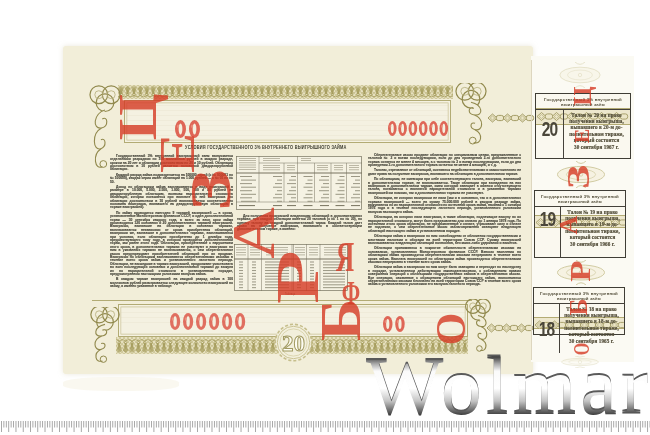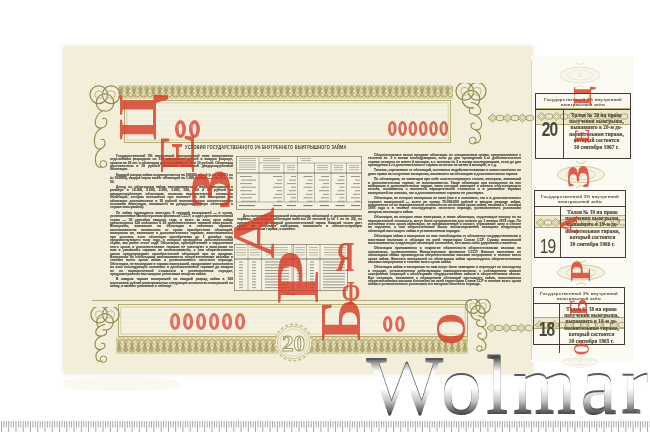--- a/index.html
+++ b/index.html
@@ -871,29 +871,29 @@
             <rect x="53.2" y="3.9" width="7.5" height="5.2" rx="2.3" fill="#ece6c8" stroke="#9a9258" stroke-width="0.9"></rect>
             <path d="M60.0 6.5 L64.5 2.5 L69.0 6.5 L64.5 10.5 Z" fill="#ece6c8" stroke="#9a9258" stroke-width="0.9"></path>
             <path d="M62.2 6.5 L64.5 4.5 L66.8 6.5 L64.5 8.5 Z" fill="none" stroke="#9a9258" stroke-width="0.5"></path>
             <rect x="68.2" y="3.9" width="7.5" height="5.2" rx="2.3" fill="#ece6c8" stroke="#9a9258" stroke-width="0.9"></rect>
             <path d="M75.0 6.5 L79.5 2.5 L84.0 6.5 L79.5 10.5 Z" fill="#ece6c8" stroke="#9a9258" stroke-width="0.9"></path>
             <path d="M77.2 6.5 L79.5 4.5 L81.8 6.5 L79.5 8.5 Z" fill="none" stroke="#9a9258" stroke-width="0.5"></path>
             <rect x="83.2" y="3.9" width="7.5" height="5.2" rx="2.3" fill="#ece6c8" stroke="#9a9258" stroke-width="0.9"></rect>
           </svg></div>
         <div style="position:absolute;left:0;top:2.5px;width:100%;text-align:center;font-size:4.3px;line-height:5.4px;color:#534e3a;font-weight:bold;letter-spacing:.2px;">Государственный 3% внутренний<br>выигрышный заём</div>
         <div style="position:absolute;left:0;top:15px;width:100%;height:1px;background:#44413a;"></div>
-        <div style="position:absolute;left:0;top:16px;width:25px;height:51px;border-right:1px solid #44413a;color:#4a463a;font-size:21px;font-weight:normal;display:flex;align-items:flex-end;justify-content:center;">
+        <div style="position:absolute;left:0;top:16px;width:25px;height:51px;border-right:1px solid #44413a;color:#4a463a;font-size:21px;font-weight:bold;display:flex;align-items:flex-start;justify-content:center;">
           <span style="transform:scaleX(.74);letter-spacing:-1.2px;display:block;margin-top:0px;">19</span>
         </div>
         <div style="position:absolute;left:26px;top:17.5px;width:63px;font-size:5.1px;line-height:6.4px;color:#4c4734;-webkit-text-stroke:0.18px #5a553f;text-align:center;font-weight:bold;letter-spacing:.1px;font-family:'Liberation Serif',serif;">Талон № 19 на право<br>получения выигрыша,<br>выпавшего в 19-м до-<br>полнительном тираже,<br>который состоится<br>30 сентября 1966 г.</div>
       </div>
     </div>
 
 <div class="abs" style="left:533px;top:287px;width:92px;height:66px;">
-      <div style="position:absolute;left:0;top:0;width:92px;height:58px;background:#faf8ef;border:1.2px solid #3f3d35;box-sizing:border-box;">
+      <div style="position:absolute;left:0;top:0;width:92px;height:48px;background:#faf8ef;border:1.2px solid #3f3d35;box-sizing:border-box;">
         <div style="position:absolute;left:0px;top:29px;width:90px;height:12px;background:#ede7cd;border-top:0.8px solid #b3ab74;border-bottom:0.8px solid #b3ab74;box-sizing:border-box;"></div>
         <div style="position:absolute;left:1px;top:29px;width:89px;height:12px;overflow:hidden;"><svg width="89" height="12" viewBox="0 0 89 12" style="opacity:0.9">
             <path d="M0 6.0 L4.5 2.0 L9 6.0 L4.5 10.0 Z" fill="#ece6c8" stroke="#9a9258" stroke-width="0.9"></path>
             <path d="M2.2 6.0 L4.5 4.0 L6.8 6.0 L4.5 8.0 Z" fill="none" stroke="#9a9258" stroke-width="0.5"></path>
             <rect x="8.2" y="3.4" width="7.5" height="5.2" rx="2.3" fill="#ece6c8" stroke="#9a9258" stroke-width="0.9"></rect>
             <path d="M15.0 6.0 L19.5 2.0 L24.0 6.0 L19.5 10.0 Z" fill="#ece6c8" stroke="#9a9258" stroke-width="0.9"></path>
             <path d="M17.2 6.0 L19.5 4.0 L21.8 6.0 L19.5 8.0 Z" fill="none" stroke="#9a9258" stroke-width="0.5"></path>
             <rect x="23.2" y="3.4" width="7.5" height="5.2" rx="2.3" fill="#ece6c8" stroke="#9a9258" stroke-width="0.9"></rect>
             <path d="M30.0 6.0 L34.5 2.0 L39.0 6.0 L34.5 10.0 Z" fill="#ece6c8" stroke="#9a9258" stroke-width="0.9"></path>
             <path d="M32.2 6.0 L34.5 4.0 L36.8 6.0 L34.5 8.0 Z" fill="none" stroke="#9a9258" stroke-width="0.5"></path>

